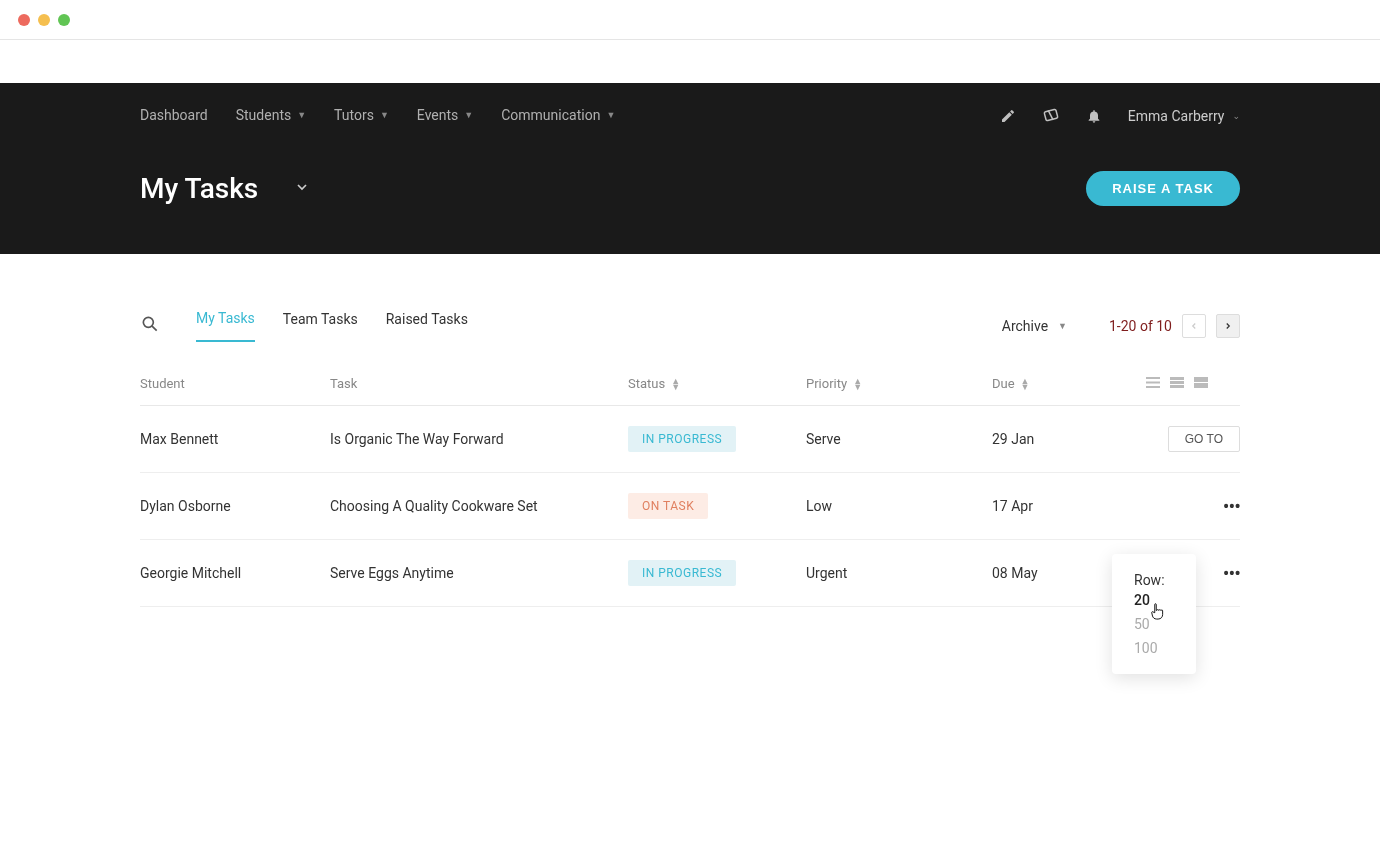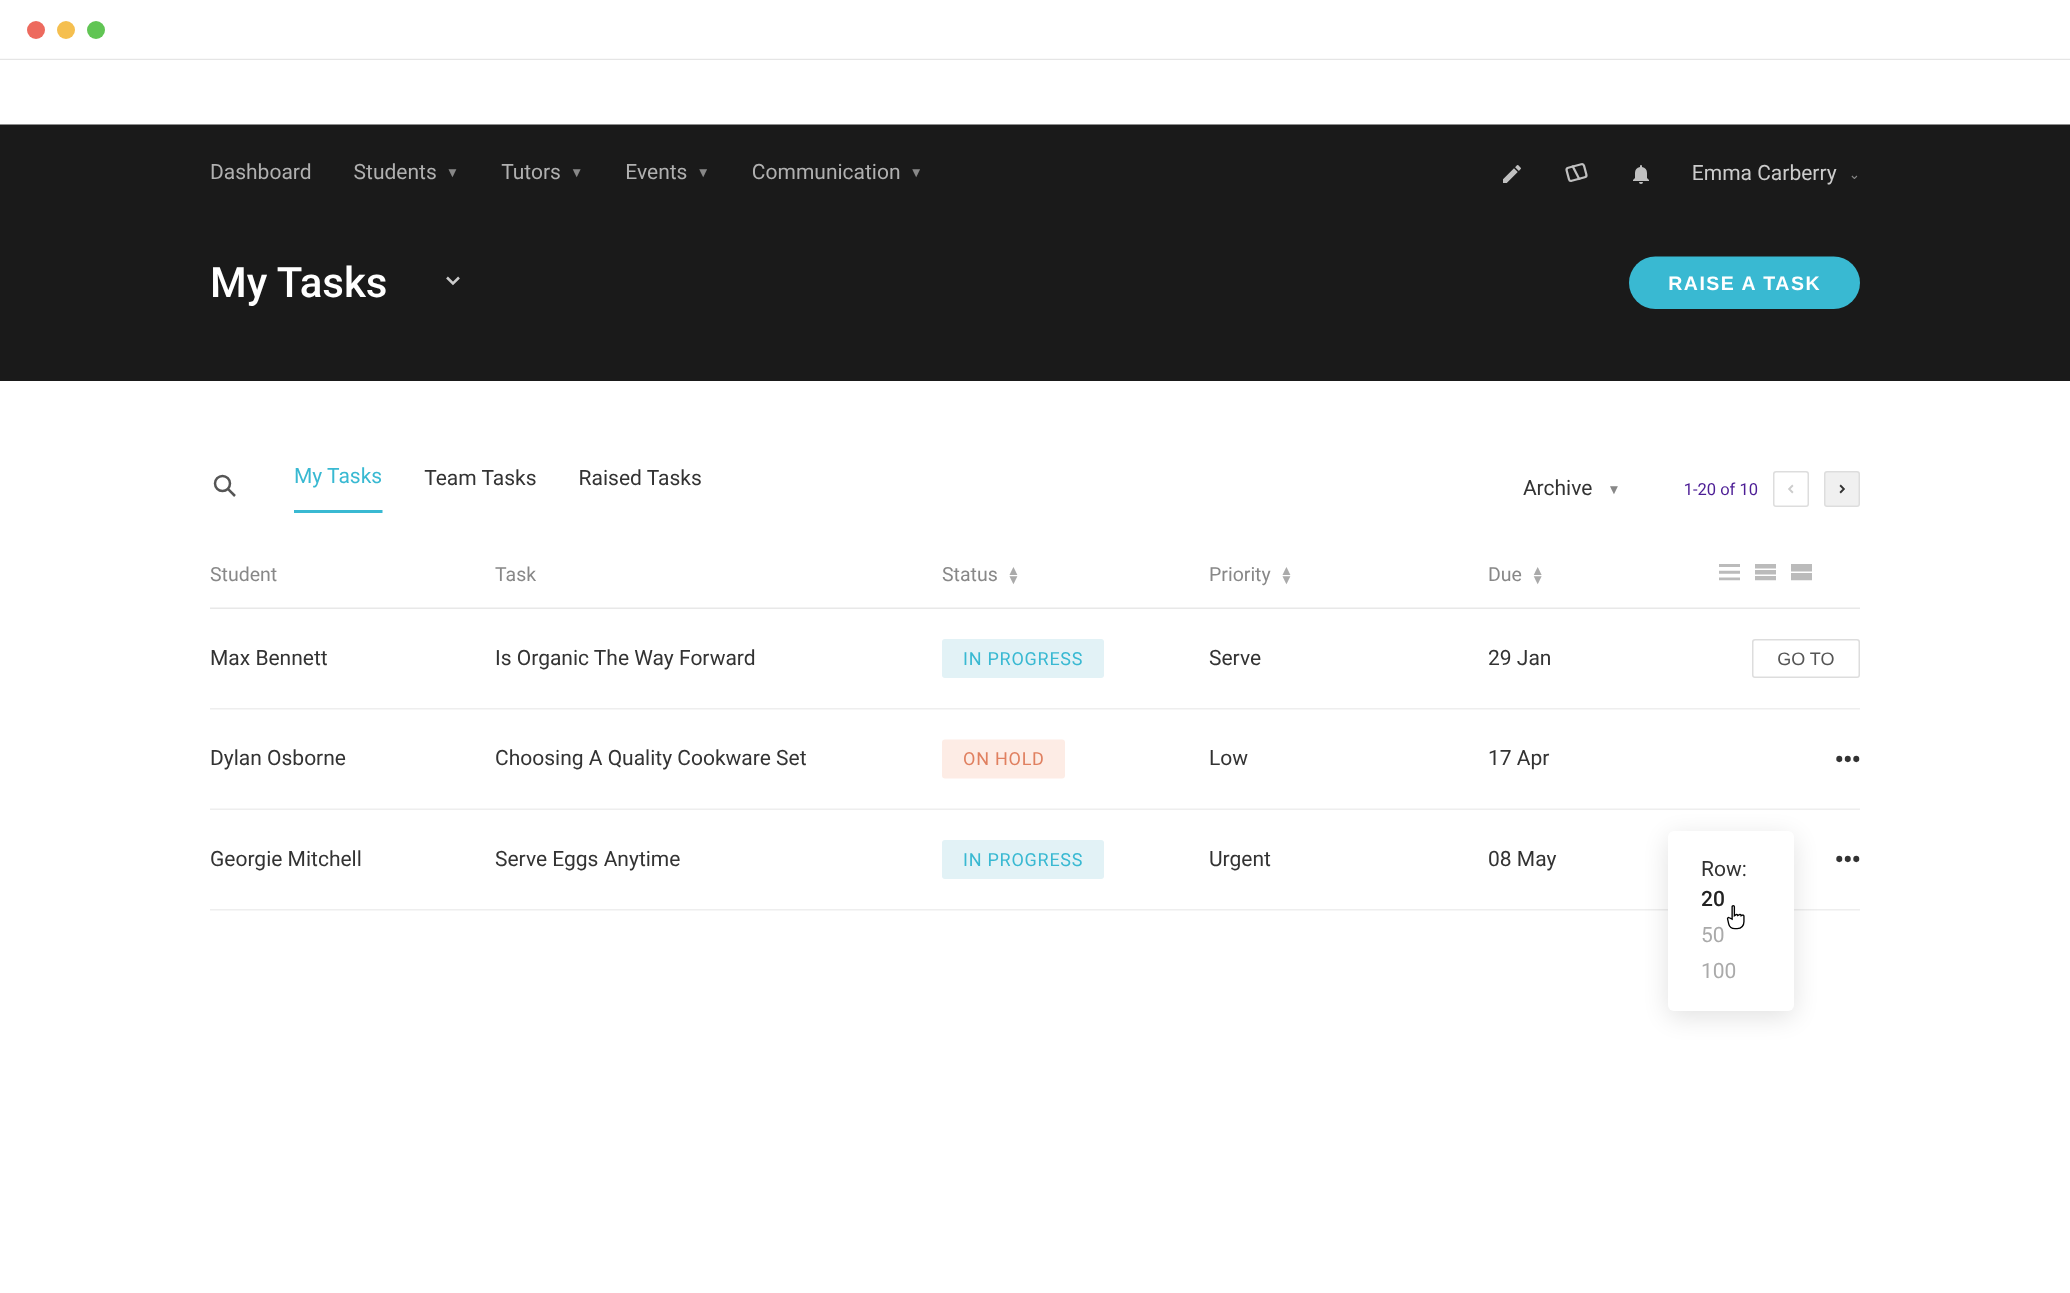--- a/index.html
+++ b/index.html
@@ -28,21 +28,21 @@
     
     .content { padding: 0 140px; position: relative; }
     .tabs-row { display: flex; align-items: center; justify-content: space-between; padding-top: 56px; }
     .tabs-left { display: flex; align-items: center; gap: 28px; }
     .search-icon { color: #555; cursor: pointer; margin-right: 8px;}
     .tab { font-size: 14px; color: #333; padding-bottom: 14px; cursor: pointer; }
     .tab.active { color: #39b9d2; border-bottom: 2px solid #39b9d2; }
     .tabs-right { display: flex; align-items: center; gap: 42px; }
     .archive-dd { display: flex; align-items: center; gap: 10px; font-size: 14px; color: #333; cursor: pointer; }
     .pager { display: flex; align-items: center; gap: 10px; }
-    .pager-text { font-size: 11px; color: #4c1d95; }
+    .pager-text { font-size: 14px; color: #7f1d1d; }
     .pager-btn { width: 24px; height: 24px; border: 1px solid #ddd; display: flex; align-items: center; justify-content: center; cursor: pointer; border-radius: 2px; background:#fff;}
     .pager-btn.disabled { color: #ccc; cursor: default; }
     .pager-btn.active { background: #f0f0f0; color:#333;}
     
     .table-wrap { margin-top: 34px; }
     .thead { display: flex; color: #888; font-size: 13px; padding-bottom: 14px; border-bottom: 1px solid #e8e8e8; }
     .col-student { width: 190px; }
     .col-task { width: 298px; }
     .col-status { width: 178px; display:flex; align-items:center; gap:6px;}
     .col-priority { width: 186px; display:flex; align-items:center; gap:6px;}
@@ -221,21 +221,21 @@
           <div class="col-priority">Serve</div>
           <div class="col-due">29 Jan</div>
           <div class="row-actions">
             <button class="go-to-btn">GO TO</button>
           </div>
         </div>
         <div class="trow">
           <div class="col-student">Dylan Osborne</div>
           <div class="col-task">Choosing A Quality Cookware Set</div>
           <div class="col-status">
-            <span class="status-badge status-onhold">ON HOLD</span>
+            <span class="status-badge status-onhold">ON TASK</span>
           </div>
           <div class="col-priority">Low</div>
           <div class="col-due">17 Apr</div>
           <div class="row-actions">
             <span class="more-dots">•••</span>
           </div>
         </div>
         <div class="trow">
           <div class="col-student">Georgie Mitchell</div>
           <div class="col-task">Serve Eggs Anytime</div>

